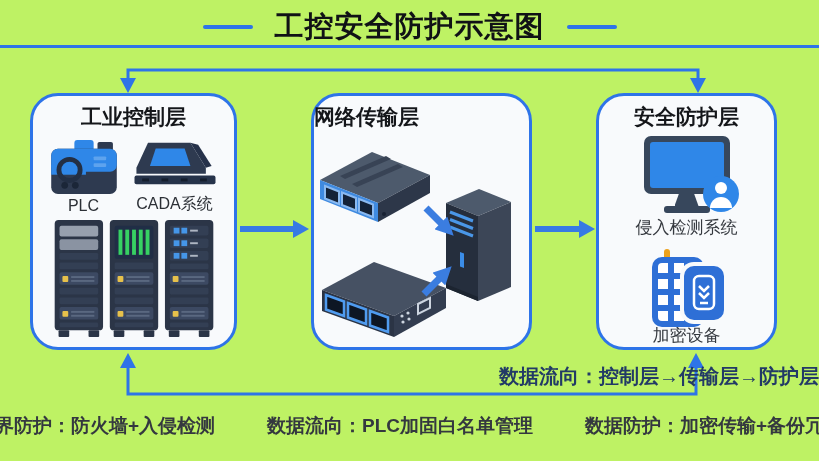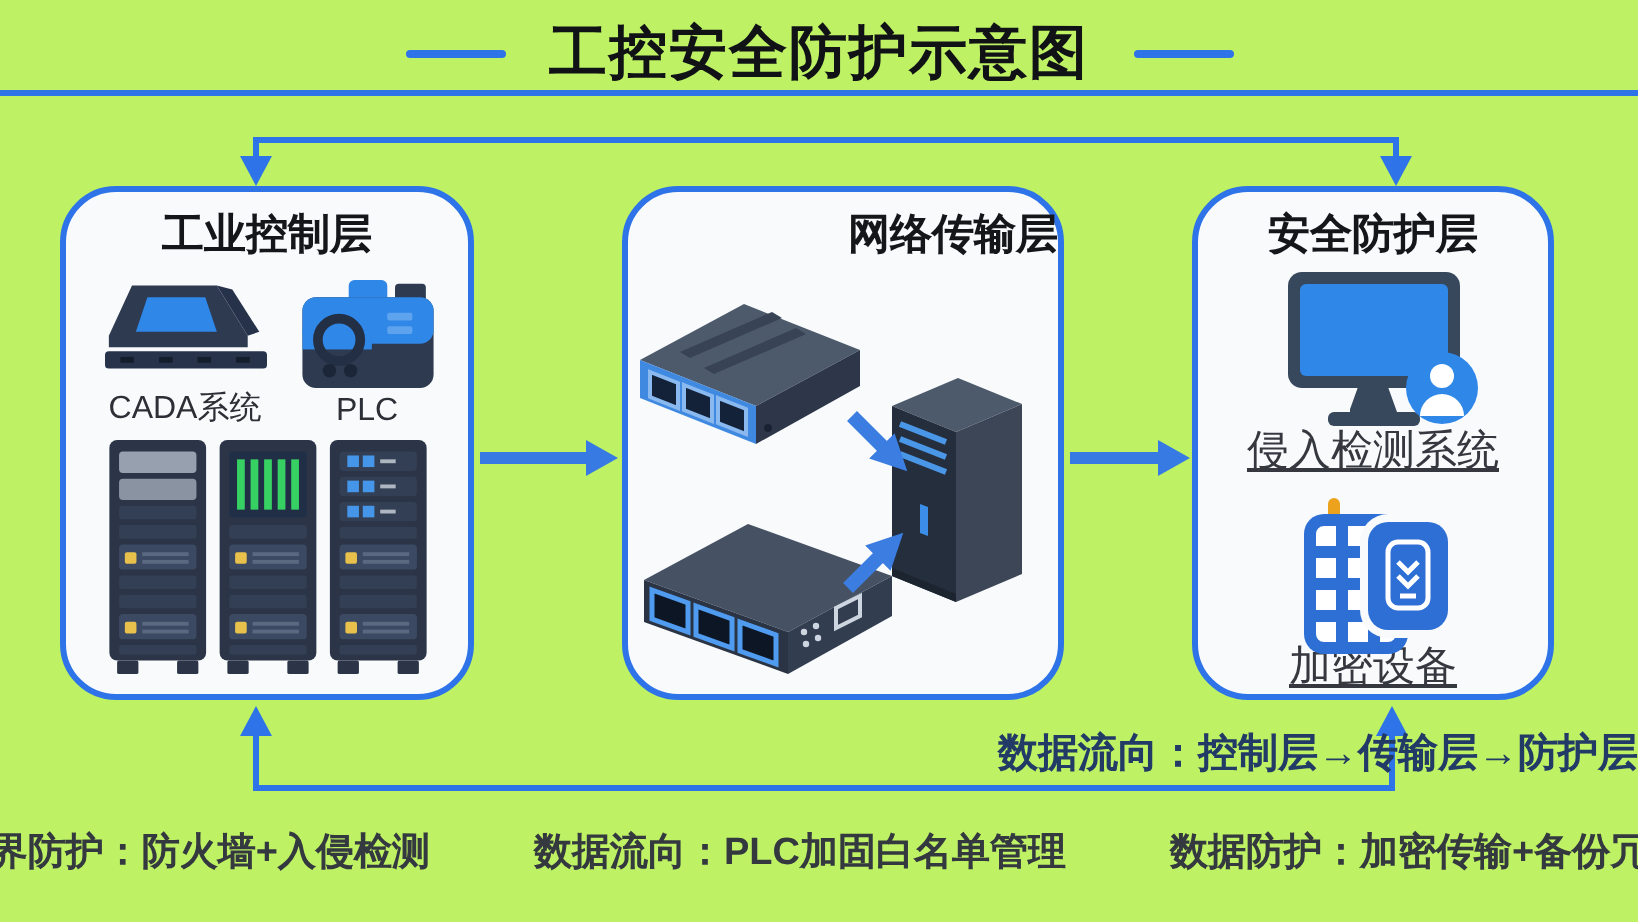--- a/index.html
+++ b/index.html
@@ -23,33 +23,33 @@
   .box-network{left:311px;width:221px;}
   .box-security{left:596px;width:181px;}
   .layer-title{margin:7px 0 2px;font-size:21px;font-weight:800;color:#14161a;}
   
   .device-row{display:flex;align-items:flex-end;gap:16px;margin-top:4px;}
   .device{display:flex;flex-direction:column;align-items:center;gap:3px;}
   .device figcaption,.icon-caption{font-size:16px;color:#2c3036;}
   .racks-svg{margin-top:5px;}
   
   .box-network{display:block;}
-  .box-network .layer-title{position:absolute;top:7px;left:0;right:0;text-align:right;margin:0;}
+  .box-network .layer-title{position:absolute;top:7px;left:0;right:0;text-align:left;margin:0;}
   .net-icon{position:absolute;}
   .net-arrows{position:absolute;left:0;top:0;width:221px;height:257px;pointer-events:none;}
   
   .mon{position:relative;width:86px;height:80px;margin-top:3px;}
   .mon-frame{position:absolute;left:0;top:0;width:86px;height:58px;background:#37475c;border-radius:7px;padding:6px;box-sizing:border-box;}
   .mon-screen{width:100%;height:100%;background:#2f87e8;border-radius:3px;}
   .mon-neck{position:absolute;left:50%;top:58px;transform:translateX(-50%);width:24px;height:12px;background:#37475c;clip-path:polygon(18% 0,82% 0,100% 100%,0 100%);}
   .mon-base{position:absolute;left:50%;top:70px;transform:translateX(-50%);width:46px;height:7px;background:#37475c;border-radius:3px;}
   .mon-badge{position:absolute;right:-9px;top:40px;width:36px;height:36px;background:#2f87e8;border-radius:50%;}
   .mon-badge::before{content:"";position:absolute;left:50%;top:6px;transform:translateX(-50%);width:12px;height:12px;border-radius:50%;background:#fff;}
   .mon-badge::after{content:"";position:absolute;left:50%;bottom:4px;transform:translateX(-50%);width:22px;height:11px;border-radius:11px 11px 0 0;background:#fff;}
-  .sec-caption{margin-top:8px;font-size:21px;color:#35393f;text-decoration:underline;}
+  .sec-caption{margin-top:8px;font-size:17px;color:#35393f;}
   .enc{position:relative;width:78px;height:82px;margin-top:8px;}
   .enc-antenna{position:absolute;left:16px;top:2px;width:6px;height:13px;border-radius:3px;background:#eda21d;}
   .enc-main{
     position:absolute;left:4px;top:10px;width:52px;height:70px;border-radius:10px;background:#fff;
     background-image:
       repeating-linear-gradient(0deg,#2e6fd6 0 6px,rgba(0,0,0,0) 6px 16px),
       repeating-linear-gradient(90deg,#2e6fd6 0 6px,rgba(0,0,0,0) 6px 16px);
     box-shadow:inset 0 0 0 6px #2e6fd6;
   }
   .enc-sub{
@@ -69,47 +69,47 @@
   <div class="title-row">
     <span class="title-dash"></span>
     <h1>工控安全防护示意图</h1>
     <span class="title-dash"></span>
   </div>
   <div class="title-underline"></div>
 
   <section class="layer-box box-control">
     <h2 class="layer-title">工业控制层</h2>
     <div class="device-row">
-      <figure class="device" style="margin:0">
-        <svg width="84" height="54" viewBox="0 0 84 56">
-          <polygon points="14,6 58,6 74,32 74,38 2,38 2,32" fill="#2e3a50"></polygon>
-          <polygon points="58,6 66,8 80,30 74,32" fill="#26324a"></polygon>
-          <polygon points="22,12 52,12 58,30 16,30" fill="#2f87e8"></polygon>
-          <rect x="0" y="40" width="84" height="9" rx="2" fill="#26334a"></rect>
-          <rect x="8" y="43" width="7" height="3" fill="#141d2c"></rect>
-          <rect x="28" y="43" width="7" height="3" fill="#141d2c"></rect>
-          <rect x="48" y="43" width="7" height="3" fill="#141d2c"></rect>
-          <rect x="68" y="43" width="7" height="3" fill="#141d2c"></rect>
-        </svg>
-        <figcaption>CADA系统</figcaption>
-      </figure>
       <figure class="device" style="margin:0">
         <svg width="66" height="54" viewBox="0 0 68 56">
           <rect x="24" y="0" width="20" height="12" rx="3" fill="#2f87e8"></rect>
           <rect x="48" y="2" width="16" height="9" rx="2" fill="#2e3a50"></rect>
           <rect x="0" y="9" width="68" height="47" rx="7" fill="#2e3a50"></rect>
           <rect x="0" y="9" width="68" height="24" rx="7" fill="#2f87e8"></rect>
           <rect x="0" y="26" width="36" height="10" fill="#2f87e8"></rect>
           <rect x="44" y="17" width="13" height="4" rx="1" fill="#5ea3ee"></rect>
           <rect x="44" y="24" width="13" height="4" rx="1" fill="#5ea3ee"></rect>
           <circle cx="19" cy="31" r="11" fill="none" stroke="#232f44" stroke-width="5"></circle>
           <circle cx="14" cy="47" r="3.5" fill="#1b2638"></circle>
           <circle cx="25" cy="47" r="3.5" fill="#1b2638"></circle>
         </svg>
         <figcaption>PLC</figcaption>
+      </figure>
+      <figure class="device" style="margin:0">
+        <svg width="84" height="54" viewBox="0 0 84 56">
+          <polygon points="14,6 58,6 74,32 74,38 2,38 2,32" fill="#2e3a50"></polygon>
+          <polygon points="58,6 66,8 80,30 74,32" fill="#26324a"></polygon>
+          <polygon points="22,12 52,12 58,30 16,30" fill="#2f87e8"></polygon>
+          <rect x="0" y="40" width="84" height="9" rx="2" fill="#26334a"></rect>
+          <rect x="8" y="43" width="7" height="3" fill="#141d2c"></rect>
+          <rect x="28" y="43" width="7" height="3" fill="#141d2c"></rect>
+          <rect x="48" y="43" width="7" height="3" fill="#141d2c"></rect>
+          <rect x="68" y="43" width="7" height="3" fill="#141d2c"></rect>
+        </svg>
+        <figcaption>CADA系统</figcaption>
       </figure>
     </div>
     <svg class="racks-svg" width="160" height="118" viewBox="0 0 164 122">
 
       <g>
         <rect x="0" y="0" width="50" height="114" rx="4" fill="#2b3547"></rect>
         <rect x="5" y="6" width="40" height="11" rx="2" fill="#97a0ae"></rect>
         <rect x="5" y="20" width="40" height="11" rx="2" fill="#8a93a2"></rect>
         <rect x="5" y="34" width="40" height="7" rx="1.5" fill="#333f54"></rect>
         <rect x="5" y="44" width="40" height="7" rx="1.5" fill="#333f54"></rect>

